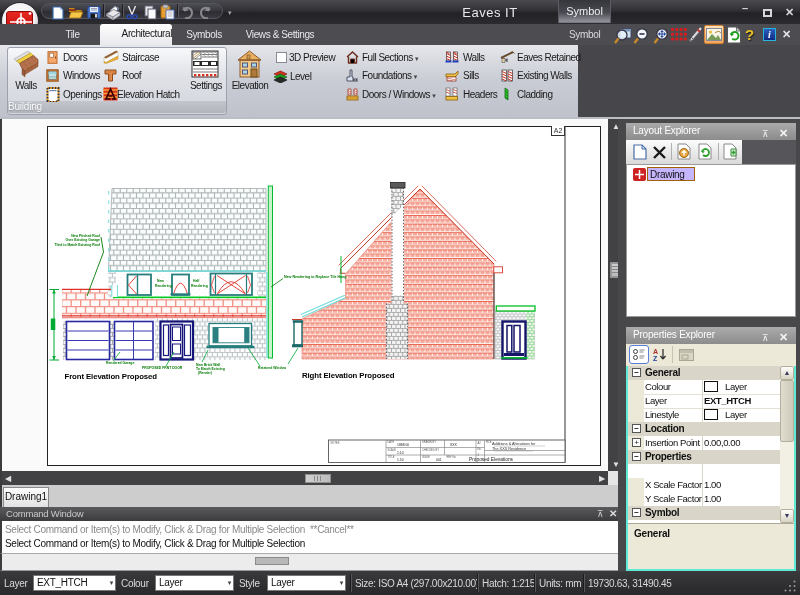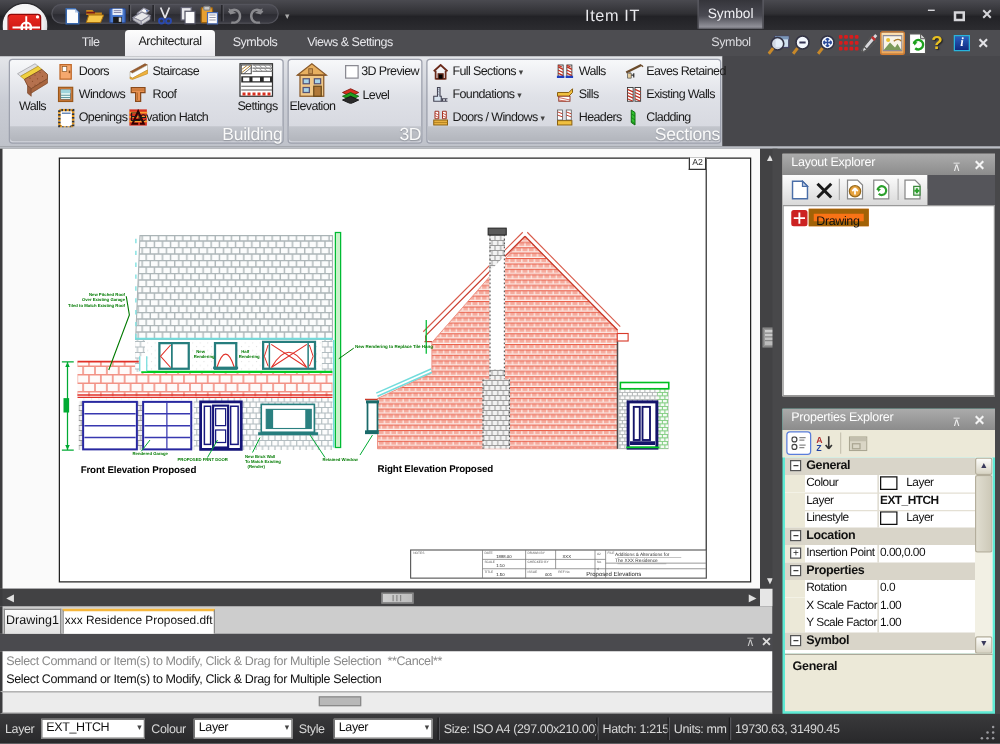--- a/index.html
+++ b/index.html
@@ -8,27 +8,27 @@
 
 #title{left:0;top:0;width:800px;height:24px;background:linear-gradient(#4a4a50,#303034 45%,#222226 55%,#2c2c30)}
 #qat{left:41px;top:3px;width:182px;height:16px;border:1px solid #54545c;border-radius:8px;background:linear-gradient(#4c4c54,#36363c 50%,#2c2c32 55%,#3a3a42)}
 .qsep{top:4px;width:1px;height:13px;background:#1e1e22;box-shadow:1px 0 0 #5a5a60}
 #drafttitle{left:430px;top:5px;width:120px;text-align:center;font-size:13px;color:#e8e8ec;letter-spacing:.5px}
 #symtab{left:558px;top:0;width:53px;height:23px;background:linear-gradient(#35353b,#4a4a52 55%,#8f8f97 92%,#73737b);border-left:1px solid #5c5c64;border-right:1px solid #5c5c64;color:#f0f0f4;font-size:11px;text-align:center;line-height:22px}
 .winbtn{top:7px;color:#d6d6da;font-size:11px;font-weight:bold;line-height:11px}
 
 #tabrow{left:0;top:24px;width:800px;height:21px;background:#4d4d51}
 .tab{top:25px;height:20px;color:#e6e6ea;font-size:10px;letter-spacing:-0.4px;text-align:center;line-height:19px}
-#activetab{left:100px;top:24px;width:72px;height:21px;background:linear-gradient(#fdfdfd,#e9e9ee);border-radius:3px 3px 0 0;color:#1a1a1a;font-size:10px;letter-spacing:-0.4px;text-align:center;line-height:20px}
+#activetab{left:100px;top:24px;width:72px;height:21px;background:linear-gradient(#fdfdfd,#e9e9ee);border-radius:3px 3px 0 0;color:#1a1a1a;font-size:10px;letter-spacing:-0.4px;text-align:right;line-height:20px}
 #symlabel{left:569px;top:25px;width:50px;color:#dcdce0;font-size:10px;letter-spacing:-0.3px;line-height:19px}
 
 #ribbon{left:0;top:45px;width:578px;height:72px;background:linear-gradient(#e4e6ea,#c9ccd4 50%,#bfc2ca)}
 #ribline{left:0;top:117px;width:800px;height:2px;background:#babdc4}
 .grp{top:47px;height:68px;border:1px solid #9da1ad;border-radius:3px;background:linear-gradient(#f7f8fa,#dfe1e7 45%,#d3d5dd)}
-.gcap{left:0;bottom:1px;width:100%;height:12px;background:linear-gradient(#c2c5cc,#b2b5bc);border-radius:0 0 3px 3px;color:#fafafa;font-size:14px;letter-spacing:-0.2px;text-align:right;line-height:12px;text-shadow:0 1px 1px #90949c}
+.gcap{left:0;bottom:1px;width:100%;height:12px;background:linear-gradient(#c2c5cc,#b2b5bc);border-radius:0 0 3px 3px;color:#fafafa;font-size:10px;letter-spacing:-0.2px;text-align:left;line-height:12px;text-shadow:0 1px 1px #90949c}
 .rlbl{font-size:10px;letter-spacing:-0.5px;color:#1a1a1a;line-height:12px;white-space:nowrap}
 .bigbtn{font-size:10px;letter-spacing:-0.5px;color:#1a1a1a;text-align:center}
 .drop{color:#444;font-size:7px}
 
 #canvas{left:0;top:119px;width:608px;height:352px;background:#fafafa;border-left:2px solid #3c3c3e}
 #paper{left:47px;top:126px;width:554px;height:340px;background:#fff;border:1px solid #222}
 #vscroll{left:608px;top:119px;width:14px;height:352px;background:#424244}
 #hscroll{left:0;top:471px;width:608px;height:14px;background:#424244;border-left:2px solid #3c3c3e}
 .thumb{background:#c8c8c8;border:1px solid #909090}
 .arr{color:#e0e0e0;font-size:8px;line-height:8px}
@@ -51,21 +51,21 @@
 .px{position:absolute;top:2px;color:#f4f4f4;font-size:11px;font-weight:bold}
 #lay-tools{background:linear-gradient(#fcfcfc,#d9d9d9)}
 .grid-sec{background:#d9d5c9;font-weight:bold;font-size:10px;letter-spacing:-0.3px;color:#111}
 .grid-row{background:#fff;font-size:9.5px;letter-spacing:-0.4px;color:#111}
 .pm{position:absolute;left:4px;top:2px;width:9px;height:9px;border:1px solid #555;background:#fff;font-size:8px;line-height:7px;text-align:center;color:#222}
 </style></head><body>
 <div id="win">
 
   <div class="a" id="title"></div>
   <div class="a" id="qat"></div>
-  <div class="a" id="drafttitle">Item IT</div>
+  <div class="a" id="drafttitle">Eaves IT</div>
   <div class="a" id="symtab">Symbol</div>
   <div class="a winbtn" style="left:742px;top:3px">–</div>
   <div class="a" style="left:763px;top:9px;width:9px;height:8px;border:2px solid #d6d6da"></div>
   <div class="a winbtn" style="left:785px">✕</div>
   <div class="a" style="left:228px;top:9px;color:#aaa;font-size:7px">▾</div>
 
   <div class="a qsep" style="left:103px"></div>
   <div class="a qsep" style="left:122px"></div>
   <div class="a qsep" style="left:177px"></div>
   <svg class="a" style="left:52px;top:6px" width="12" height="14" viewBox="0 0 12 14">
@@ -185,26 +185,20 @@
     </svg>
   <div class="a" style="left:745px;top:26px;color:#e8c020;font-size:15px;font-weight:bold;text-shadow:1px 1px 1px #222">?</div>
   <div class="a" style="left:763px;top:28px;width:13px;height:13px;background:linear-gradient(#2a60c0,#102a80);border:1.5px solid #28b4dc;color:#fff;font-size:10px;font-weight:bold;font-style:italic;text-align:center;line-height:11px;font-family:'Liberation Serif',serif">i</div>
   <div class="a" style="left:782px;top:28px;color:#e4e4e8;font-size:11px;font-weight:bold">✕</div>
 
   <div class="a" id="ribbon"></div>
   <div class="a" style="left:578px;top:45px;width:222px;height:72px;background:#47474b"></div>
   <div class="a" id="ribline"></div>
   <div class="a grp" style="left:7px;width:220px">
       <div class="a gcap">Building</div>
-    </div>
-  <div class="a grp" style="left:230px;width:108px">
-      <div class="a gcap">3D</div>
-    </div>
-  <div class="a grp" style="left:341px;width:236px">
-      <div class="a gcap">Sections</div>
     </div>
 
   <svg class="a" style="left:12px;top:49px" width="28" height="30" viewBox="0 0 28 30">
     <polygon points="2,10 16,2 18.5,4 4.5,12" fill="#e0e0e4" stroke="#a0a0a4" stroke-width="0.6"></polygon>
     <polygon points="4.5,12 18.5,4 21.5,6.5 7.5,14.5" fill="#f0d040" stroke="#b89820" stroke-width="0.6"></polygon>
     <polygon points="7.5,14.5 21.5,6.5 26,10.5 26,14 13,22 10,19.5" fill="#b5714e" stroke="#7a4526" stroke-width="0.7"></polygon>
     <polygon points="10,19.5 13,22 13,28 10,25.5" fill="#9a5c3c" stroke="#7a4526" stroke-width="0.5"></polygon>
     <polygon points="13,22 26,14 26,17.5 13,25.5" fill="#a8653f" stroke="#7a4526" stroke-width="0.5"></polygon>
     <g fill="#8a4a28">
         <circle cx="12" cy="13.5" r="0.5"></circle>
@@ -339,21 +333,21 @@
       <path d="M3 1 l3 2 v10 l-3-2 z" fill="#30c030" stroke="#107010" stroke-width="0.8"></path>
       <path d="M3 4 l3 2 M3 7 l3 2 M3 10 l3 2" stroke="#107010" stroke-width="0.6"></path>
     </svg>
 
   <div class="a bigbtn" style="left:10px;top:80px;width:32px">Walls</div>
   <div class="a rlbl" style="left:63px;top:52px">Doors</div>
   <div class="a rlbl" style="left:63px;top:70px">Windows</div>
   <div class="a rlbl" style="left:63px;top:89px">Openings</div>
   <div class="a rlbl" style="left:122px;top:52px">Staircase</div>
   <div class="a rlbl" style="left:122px;top:70px">Roof</div>
-  <div class="a rlbl" style="left:104px;top:89px">Elevation Hatch</div>
+  <div class="a rlbl" style="left:117px;top:89px">Elevation Hatch</div>
   <div class="a bigbtn" style="left:188px;top:80px;width:36px">Settings</div>
 
   <div class="a bigbtn" style="left:228px;top:80px;width:44px">Elevation</div>
   <div class="a rlbl" style="left:289px;top:52px">3D Preview</div>
   <div class="a rlbl" style="left:290px;top:71px">Level</div>
 
   <div class="a rlbl" style="left:362px;top:52px">Full Sections <span class="drop">▾</span></div>
   <div class="a rlbl" style="left:362px;top:70px">Foundations <span class="drop">▾</span></div>
   <div class="a rlbl" style="left:362px;top:89px">Doors / Windows <span class="drop">▾</span></div>
   <div class="a rlbl" style="left:463px;top:52px">Walls</div>
@@ -596,22 +590,22 @@
     <div class="a" style="left:611.5px;top:266px;width:7px;height:1px;background:#888;box-shadow:0 3px 0 #888,0 6px 0 #888"></div>
   <div class="a" id="hscroll"></div>
   <div class="a arr" style="left:5px;top:475px">◀</div>
   <div class="a arr" style="left:599px;top:475px">▶</div>
   <div class="a thumb" style="left:305px;top:473.5px;width:26px;height:9px;background:linear-gradient(90deg,#d0d0d0,#bcbcbc)"></div>
     <div class="a" style="left:314px;top:475.5px;width:1px;height:5px;background:#888;box-shadow:3px 0 0 #888,6px 0 0 #888"></div>
   <div class="a" style="left:608px;top:471px;width:14px;height:14px;background:#e6e6e6"></div>
 
   <div class="a" id="doctabs"></div>
   <div class="a dtab" style="left:3px;width:46px;background:linear-gradient(#fcfcfc,#e2e2e2);line-height:18px">Drawing1</div>
-  <div class="a dtab" style="left:50px;width:122px;background:#fff;border-top:2px solid #f6b73c;line-height:16px;font-size:9.5px">xxx Residence Proposed.dft</div>
-
+
+  <div class="a" id="cmdtitle">Command Window</div>
   <div class="a" style="left:597px;top:509px;color:#ccc;font-size:9px">⊼</div>
   <div class="a" style="left:609px;top:508px;color:#ddd;font-size:10px;font-weight:bold">✕</div>
   <div class="a" id="cmdbody"></div>
   <div class="a" style="left:5px;top:524px;font-size:10px;letter-spacing:-0.3px;color:#8a8a8a">Select Command or Item(s) to Modify, Click &amp; Drag for Multiple Selection&nbsp;&nbsp;**Cancel**</div>
   <div class="a" style="left:5px;top:538px;font-size:10px;letter-spacing:-0.3px;color:#111">Select Command or Item(s) to Modify, Click &amp; Drag for Multiple Selection</div>
   <div class="a" id="cmdscroll"></div>
   <div class="a" style="left:255px;top:557px;width:34px;height:8px;background:#b8b8b8;border:1px solid #8a8a8a"></div>
 
   <div class="a" id="status"></div>
   <div class="a slab" style="left:4px">Layer</div>
@@ -668,21 +662,21 @@
           <path d="M8 6 h5 v7 h-5 z" fill="#e6f2e6" stroke="#3a8a3a" stroke-width="1"></path>
           <path d="M10.5 7.5 v4 M8.5 9.5 h4" stroke="#2ca02c" stroke-width="1.6"></path>
         </svg>
     </div>
     <div style="position:absolute;left:116px;top:17px;width:54px;height:24px;background:#55555a"></div>
     <div style="position:absolute;left:0;top:41px;width:170px;height:153px;background:#fff;border:1px solid #999"></div>
     <div style="position:absolute;left:7px;top:45px;width:13px;height:13px;background:#cc2222;border-radius:2px"></div>
     <svg style="position:absolute;left:7px;top:45px" width="13" height="13" viewBox="0 0 13 13">
         <path d="M6.5 2 V11 M2 6.5 H11" stroke="#fff" stroke-width="1.5"></path>
       </svg>
-    <div style="position:absolute;left:21px;top:44px;width:48px;height:14px;background:#f97316;border:4px solid #a16207;font-size:10px;letter-spacing:-0.3px;line-height:13px;padding-left:2px;color:#111">Drawing</div>
+    <div style="position:absolute;left:21px;top:44px;width:48px;height:14px;background:#c4b5fd;border:1px solid #a16207;font-size:10px;letter-spacing:-0.3px;line-height:13px;padding-left:2px;color:#111">Drawing</div>
   </div>
 
   <div class="a" style="left:626px;top:327px;width:170px;height:244px;background:#5eead4">
     <div class="ptitle">Properties Explorer<span class="pin" style="left:136px">⊼</span><span class="px" style="left:153px">✕</span></div>
     <div id="prop-tools" style="position:absolute;left:0;top:17px;width:170px;height:22px;background:#ece9d8">
       <div style="position:absolute;left:3px;top:1px;width:20px;height:19px;background:#fff;border:1px solid #5a7edc;border-radius:3px"></div>
       <svg style="position:absolute;left:7px;top:5px" width="12" height="12" viewBox="0 0 12 12">
           <circle cx="2.5" cy="2.5" r="2" fill="none" stroke="#444" stroke-width="1"></circle>
           <circle cx="2.5" cy="8.5" r="2" fill="none" stroke="#444" stroke-width="1"></circle>
           <path d="M6.5 1 h5 M6.5 3 h4 M6.5 7 h5 M6.5 9 h4" stroke="#888" stroke-width="1"></path>
@@ -728,25 +722,20 @@
       <div style="position:absolute;left:0;top:70px;width:152px;height:14px" class="grid-row">
           <span style="position:absolute;left:0;width:16px;height:14px;background:#ece9d8"></span>
           <span class="pm">+</span>
           <span style="position:absolute;left:17px;top:1px">Insertion Point</span>
           <span style="position:absolute;left:76px;top:1px">0.00,0.00</span>
         </div>
       <div style="position:absolute;left:0;top:84px;width:152px;height:14px" class="grid-sec">
           <span class="pm">−</span>
           <span style="position:absolute;left:17px;top:1px">Properties</span>
         </div>
-      <div style="position:absolute;left:0;top:98px;width:152px;height:14px" class="grid-row">
-          <span style="position:absolute;left:0;width:16px;height:14px;background:#ece9d8"></span>
-          <span style="position:absolute;left:17px;top:1px">Rotation</span>
-          <span style="position:absolute;left:76px;top:1px">0.0</span>
-        </div>
       <div style="position:absolute;left:0;top:112px;width:152px;height:14px" class="grid-row">
           <span style="position:absolute;left:0;width:16px;height:14px;background:#ece9d8"></span>
           <span style="position:absolute;left:17px;top:1px">X Scale Factor</span>
           <span style="position:absolute;left:76px;top:1px">1.00</span>
         </div>
       <div style="position:absolute;left:0;top:126px;width:152px;height:14px" class="grid-row">
           <span style="position:absolute;left:0;width:16px;height:14px;background:#ece9d8"></span>
           <span style="position:absolute;left:17px;top:1px">Y Scale Factor</span>
           <span style="position:absolute;left:76px;top:1px">1.00</span>
         </div>

